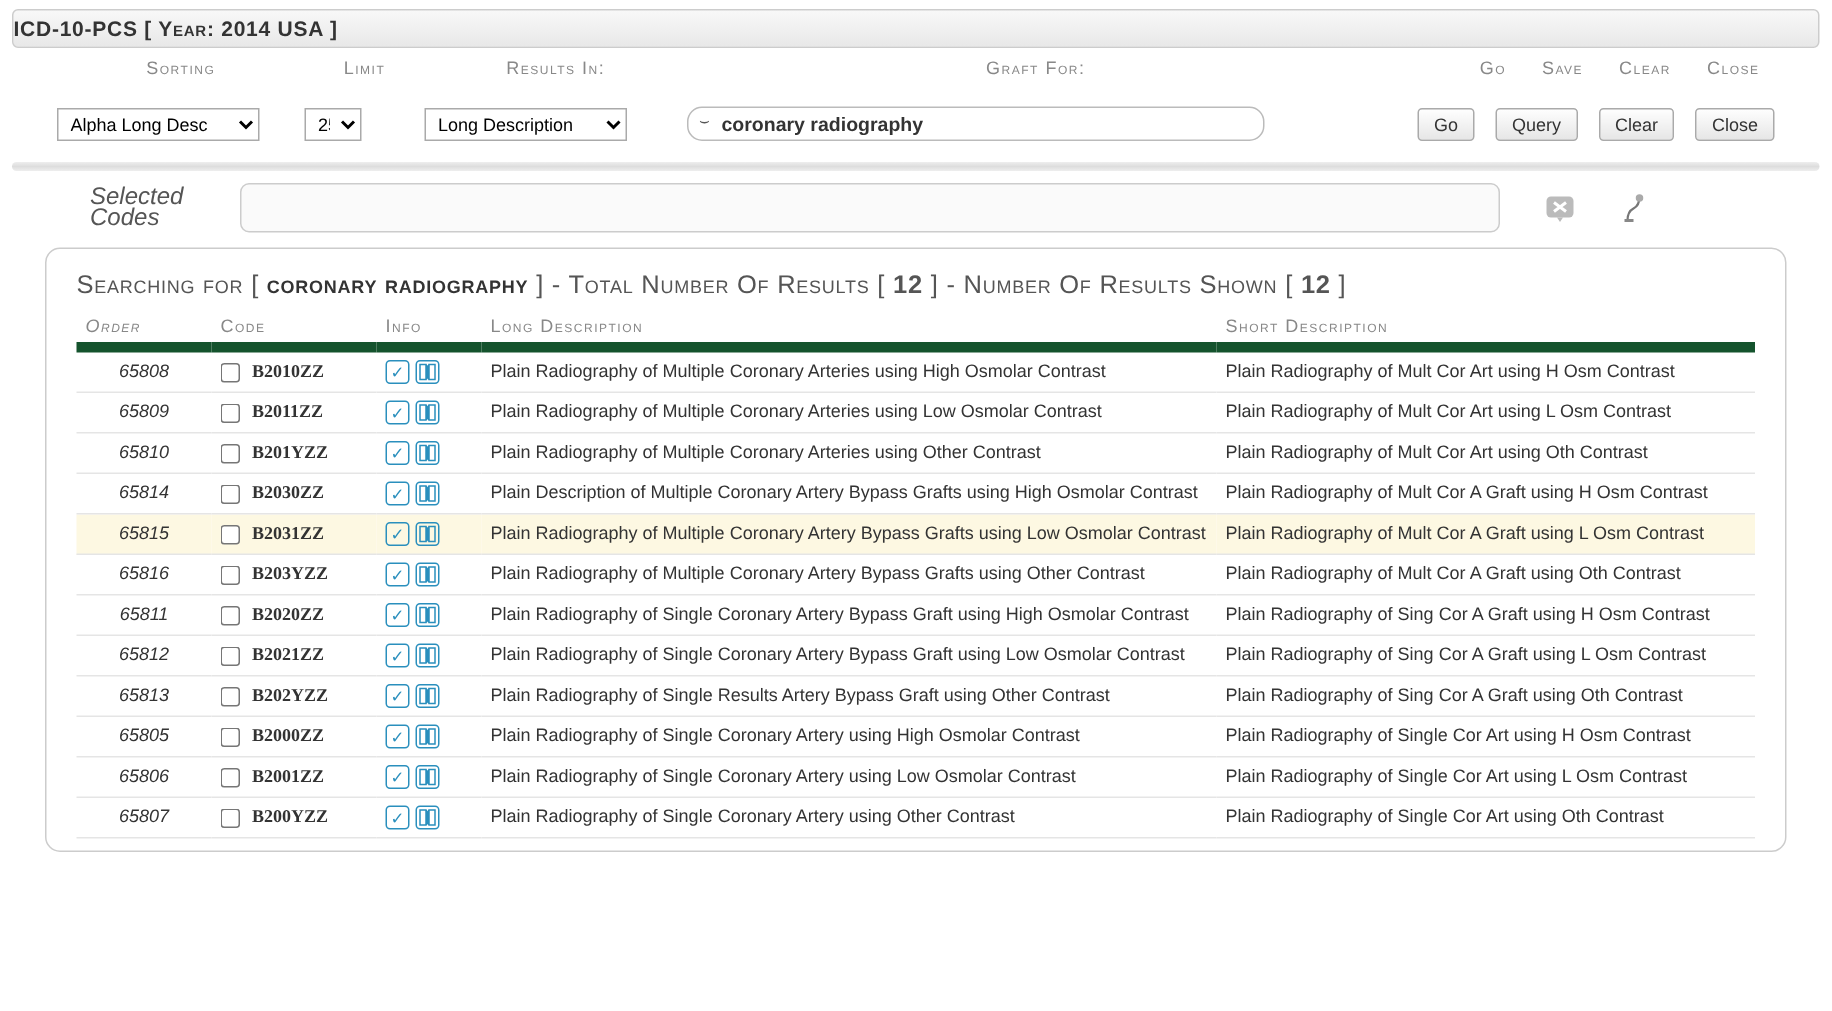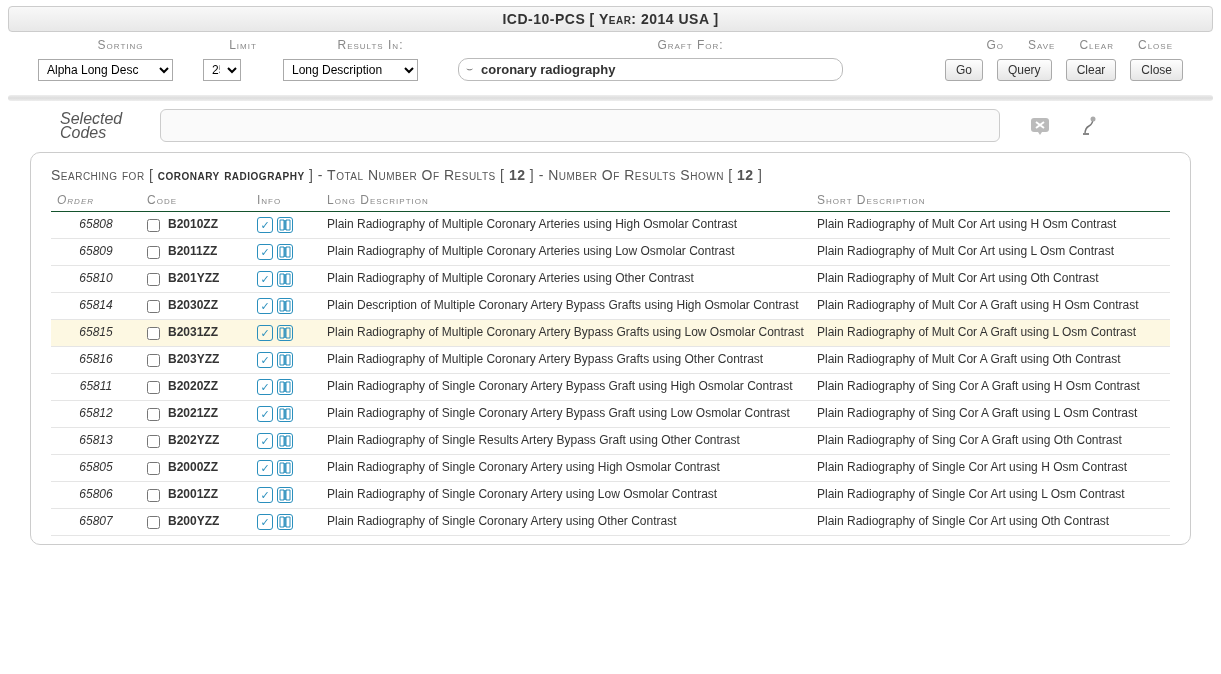--- a/index.html
+++ b/index.html
@@ -4,34 +4,33 @@
 <style>
 * { box-sizing: border-box; margin: 0; padding: 0; }
 body { font-family: Verdana, Arial, sans-serif; font-size: 12px; background: #fff; color: #333; }
 .container { width: 1221px; margin: 0 auto; }
 
 .header-bar {
   background: linear-gradient(#f8f8f8, #e8e8e8);
   border: 1px solid #ccc;
   border-radius: 4px;
   margin: 6px 8px 4px;
-  text-align: center;
   font-weight: bold;
   font-size: 14px;
   padding: 4px 0;
   color: #333;
 }
 .header-bar .sc { font-variant: small-caps; letter-spacing: 0.5px; }
 
 .toolbar {
   margin: 2px 30px 6px;
   padding: 2px 0 8px;
 }
 .tlabels { display: flex; padding: 0 8px; text-align: center; }
-.tcontrols { display: flex; align-items: center; padding: 0 8px; margin-top: 6px; }
+.tcontrols { display: flex; align-items: center; padding: 0 8px; margin-top: 19px; }
 .lbl { font-variant: small-caps; color: #888; font-size: 12px; letter-spacing: 1px; }
 .col-sort { width: 165px; }
 .col-limit { width: 80px; }
 .col-sin { width: 175px; }
 .col-sfor { flex: 1; }
 .col-btns { width: 260px; display: flex; gap: 24px; justify-content: flex-end; padding-right: 10px; }
 
 select.ctl {
   font-size: 12px; padding: 2px 4px; border: 1px solid #aaa; background: #fff;
 }
@@ -71,41 +70,41 @@
   background: #fafafa; font-size: 13px;
 }
 .selcodes .icons { margin-left: 30px; display: flex; gap: 30px; }
 .ico { width: 20px; height: 20px; display: inline-flex; align-items: center; justify-content: center; color: #888; cursor: pointer; }
 
 .panel {
   margin: 10px 30px; border: 1px solid #ccc; border-radius: 10px; padding: 14px 20px 8px;
   background: #fff;
 }
 .searching {
-  font-variant: small-caps; letter-spacing: 0.5px; color: #555; font-size: 14px; margin-bottom: 6px;
+  font-variant: small-caps; letter-spacing: 0.5px; color: #555; font-size: 17px; margin-bottom: 6px;
 }
 .searching .term { font-weight: bold; color: #333; }
 
 table.res { width: 100%; border-collapse: collapse; }
 table.res th {
   text-align: left; font-variant: small-caps; letter-spacing: 1px; color: #888;
-  border-bottom: 1px solid #14532d; padding: 4px 6px; font-weight: normal; font-size: 12px;
+  border-bottom: 7px solid #14532d; padding: 4px 6px; font-weight: normal; font-size: 12px;
 }
 table.res td {
   border-bottom: 1px solid #e5e5e5; padding: 5px 6px; vertical-align: top;
   font-size: 12px; color: #333;
 }
 .c-order { width: 90px; font-style: italic; color: #555; text-align: center; }
 .c-code { width: 110px; }
 .c-info { width: 70px; }
 .c-long { width: 490px; }
 .c-short { }
 .codecell { display: flex; align-items: flex-start; gap: 8px; }
 .codecell input[type=checkbox] { margin-top: 2px; }
-.codecell .codeval { font-weight: bold; }
+.codecell .codeval { font-weight: bold; font-family: Liberation Serif, serif; }
 .infoicons { display: flex; gap: 4px; align-items: center; }
 .ic { width:16px; height:16px; display:inline-flex; align-items:center; justify-content:center; border:1.5px solid #2a8fbd; border-radius:3px; color:#2a8fbd; font-size:11px; cursor:pointer; }
 .ic.book { border-color:#2a8fbd; }
 tr.hl td { background: #fdf8e2; }
 </style>
 </head>
 <body>
 
 <div class="container">
   <div class="header-bar">

